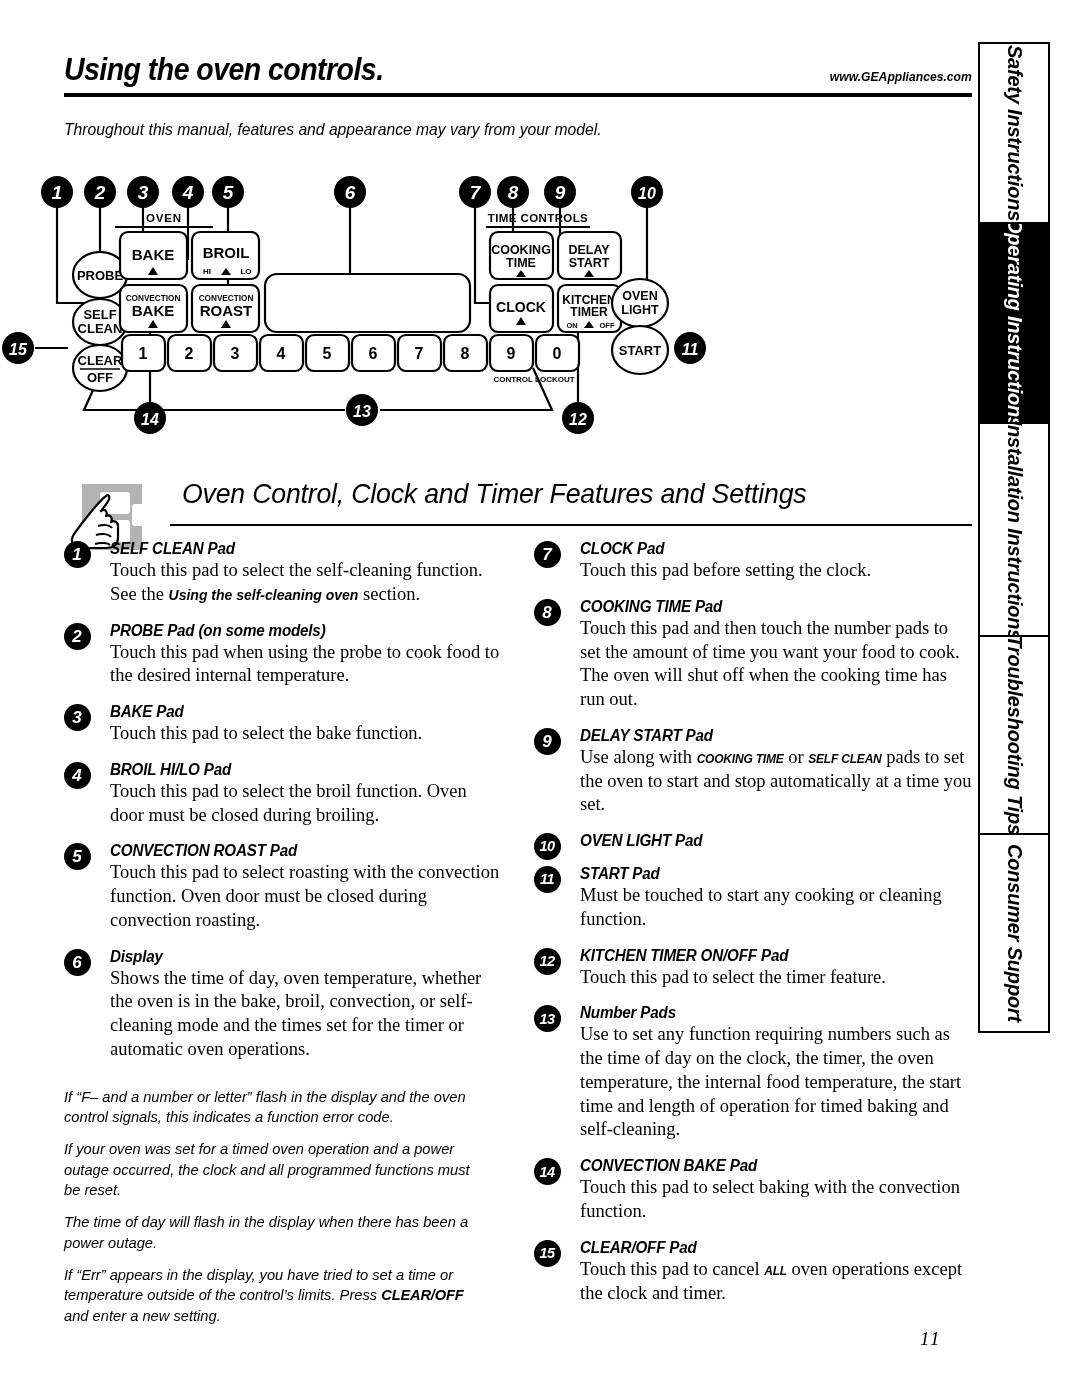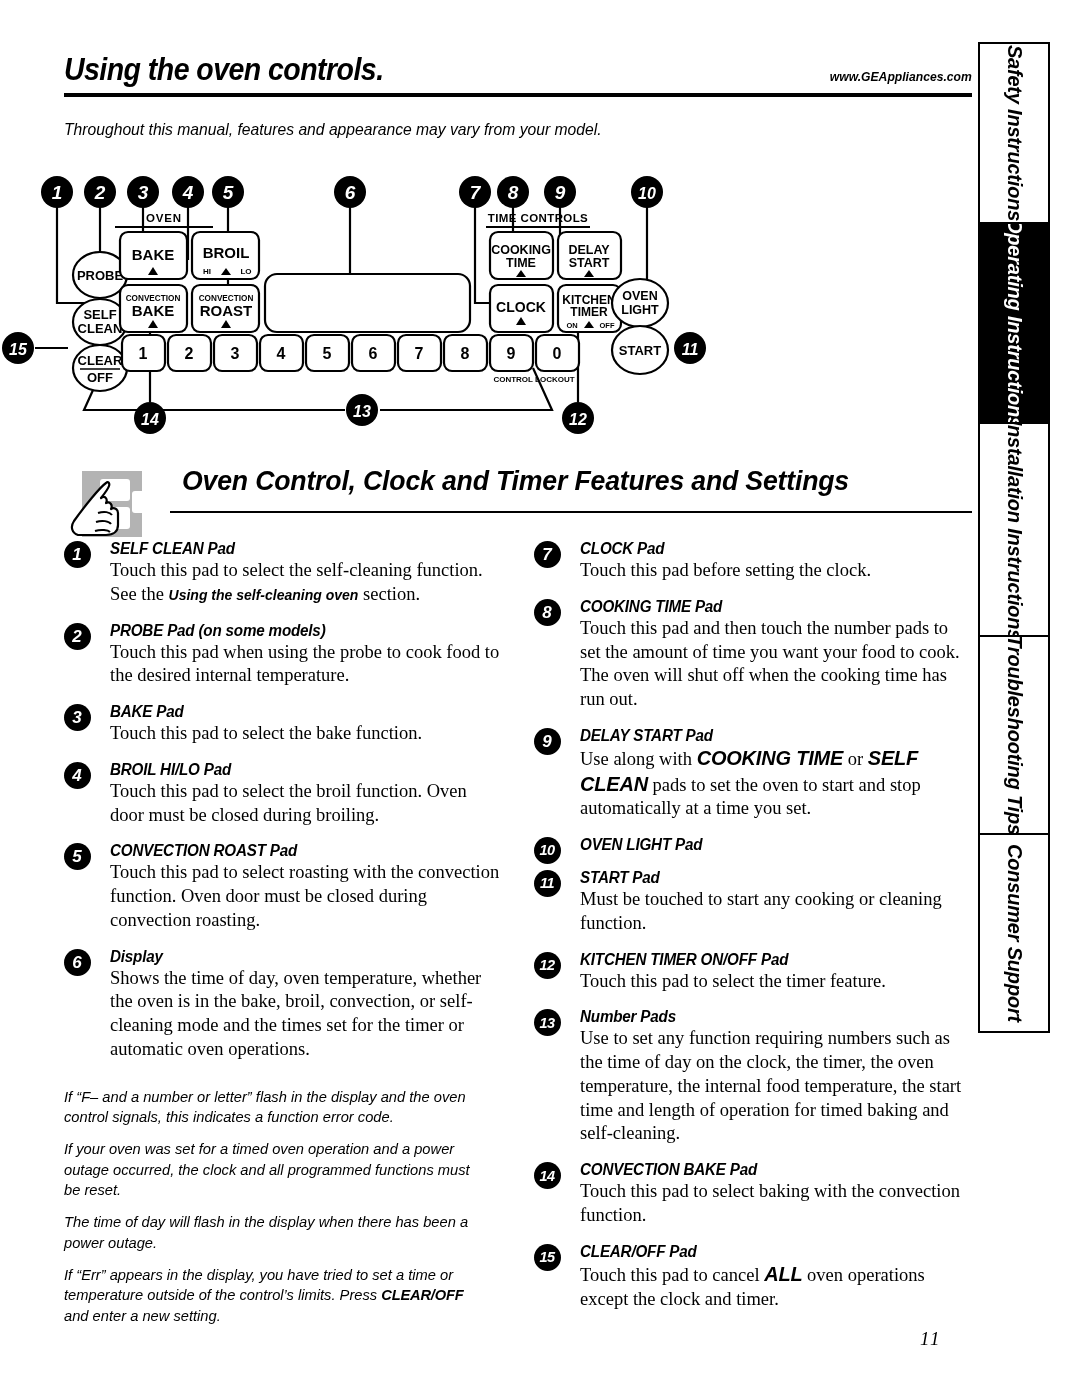--- a/index.html
+++ b/index.html
@@ -56,23 +56,22 @@
     transform-origin: left top;
     white-space: nowrap;
   }
 
   
   .diagram { position: absolute; left: 0; top: 170px; width: 980px; height: 270px; }
   .diagram svg { display: block; }
 
   
   .banner {
-    position: absolute; left: 64px; top: 467px; width: 908px;
+    position: absolute; left: 64px; top: 480px; width: 908px;
     height: 60px;
-    font-weight: bold;
   }
   .hand-icon { position: absolute; left: 0px; top: 2px; }
   .banner-title {
     position: absolute; left: 118px; top: -2px;
     font-family: "Liberation Sans", sans-serif;
     font-style: italic;
     font-size: 27.5px;
     letter-spacing: -0.2px;
     transform: scaleX(0.97);
     transform-origin: left top;
@@ -123,21 +122,21 @@
     line-height: 1.285;
   }
   .entry-body i.sans {
     font-family: "Liberation Sans", sans-serif;
     font-style: italic; font-weight: bold;
     font-size: 14px;
   }
   .entry-body b.sans {
     font-family: "Liberation Sans", sans-serif;
     font-style: italic; font-weight: bold;
-    font-size: 20px;
+    font-size: 12px;
     letter-spacing: -0.2px;
   }
 
   .note {
     font-family: "Liberation Sans", sans-serif;
     font-style: italic;
     font-size: 15.3px;
     line-height: 1.33;
     margin-bottom: 12px;
     transform: scaleX(0.96);

